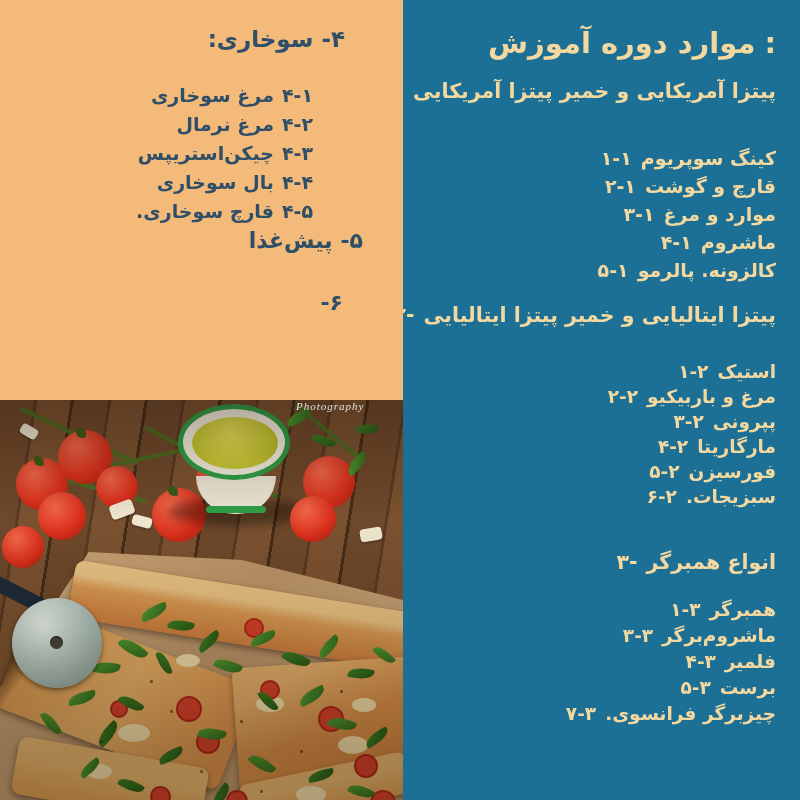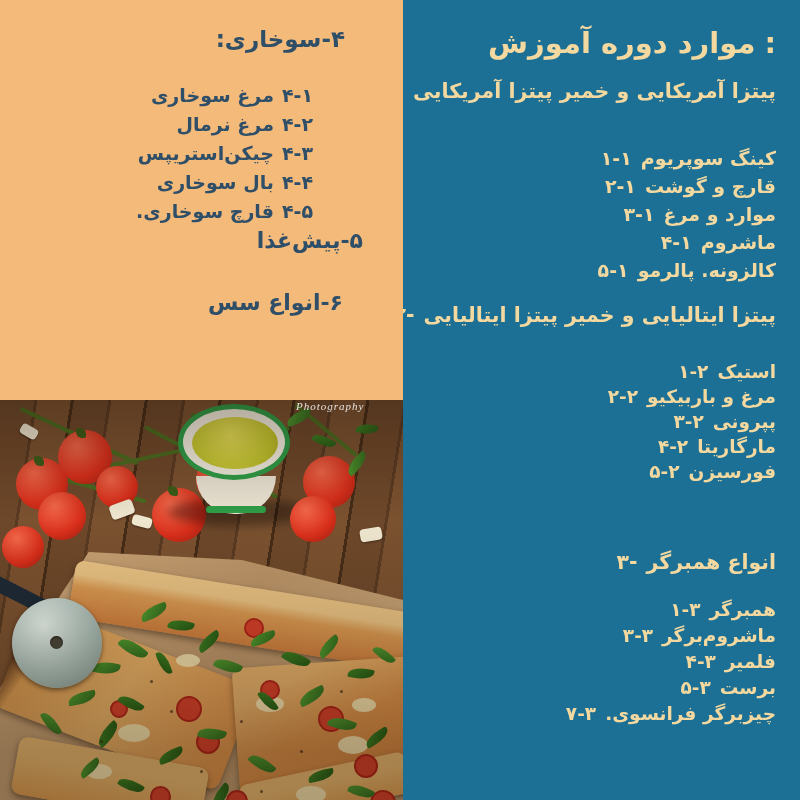--- a/index.html
+++ b/index.html
@@ -15,21 +15,21 @@
   .t-h{font-size:20.5px;}
   .t-i{font-size:19px;}
   .s1 .line{height:28px;}
   .s2 .line{height:25px;font-size:18.5px;}
   .s3 .line{height:26px;font-size:18.5px;}
   .num{direction:ltr;unicode-bidi:bidi-override;}
   .lbl{direction:rtl;unicode-bidi:isolate;}
 
   
   .lp{position:absolute;left:0;top:0;width:403px;height:400px;background:#F3BA7A;color:#2F4E68;}
-  .lp .row{position:absolute;display:flex;gap:0;align-items:baseline;white-space:nowrap;}
+  .lp .row{position:absolute;display:flex;gap:8px;align-items:baseline;white-space:nowrap;}
   .lp .col{position:absolute;top:80px;right:90px;display:flex;flex-direction:column;align-items:flex-end;}
   .lp .line{display:flex;gap:8px;align-items:center;height:29px;font-size:19px;white-space:nowrap;}
   .l-h{font-size:22px;}
   .l-h4{font-size:23px;}
 
   
   .photo{position:absolute;left:0;top:400px;width:403px;height:400px;overflow:hidden;
          background:#53341d;}
   .wood{position:absolute;inset:0;
         background:repeating-linear-gradient(99deg,#6e482a 0 34px,#5a3a22 34px 37px,#7b5230 37px 70px,#462c17 70px 73px);}
@@ -133,20 +133,24 @@
         <span class="lbl">پپرونی</span>
       </div>
       <div class="line">
         <span class="num">۴-۲</span>
         <span class="lbl">مارگاریتا</span>
       </div>
       <div class="line">
         <span class="num">۵-۲</span>
         <span class="lbl">فورسیزن</span>
       </div>
+      <div class="line">
+        <span class="num">۶-۲</span>
+        <span class="lbl">سبزیجات.</span>
+      </div>
     </div>
 
     <div class="row t-h" style="top:550px">
       <span class="num">۳-</span>
       <span class="lbl">انواع همبرگر</span>
     </div>
 
     <div class="col s3 t-i" style="top:596px">
       <div class="line">
         <span class="num">۱-۳</span>
@@ -199,21 +203,20 @@
         <span class="lbl">قارچ سوخاری.</span>
         <span class="num">۴-۵</span>
       </div>
     </div>
 
     <div class="row l-h" style="top:228px;right:40px">
       <span class="lbl">پیش‌غذا</span>
       <span class="num">-۵</span>
     </div>
     <div class="row l-h" style="top:290px;right:60px">
-      <span class="lbl">انواع سس</span>
       <span class="num">-۶</span>
     </div>
   </div>
 
   <div class="photo">
     <div class="wood"></div>
 
     <div>
       <div class="vine" style="left:14px;top:34px;width:130px;transform:rotate(25deg)"></div>
       <div class="vine" style="left:66px;top:58px;width:140px;transform:rotate(-12deg)"></div>

